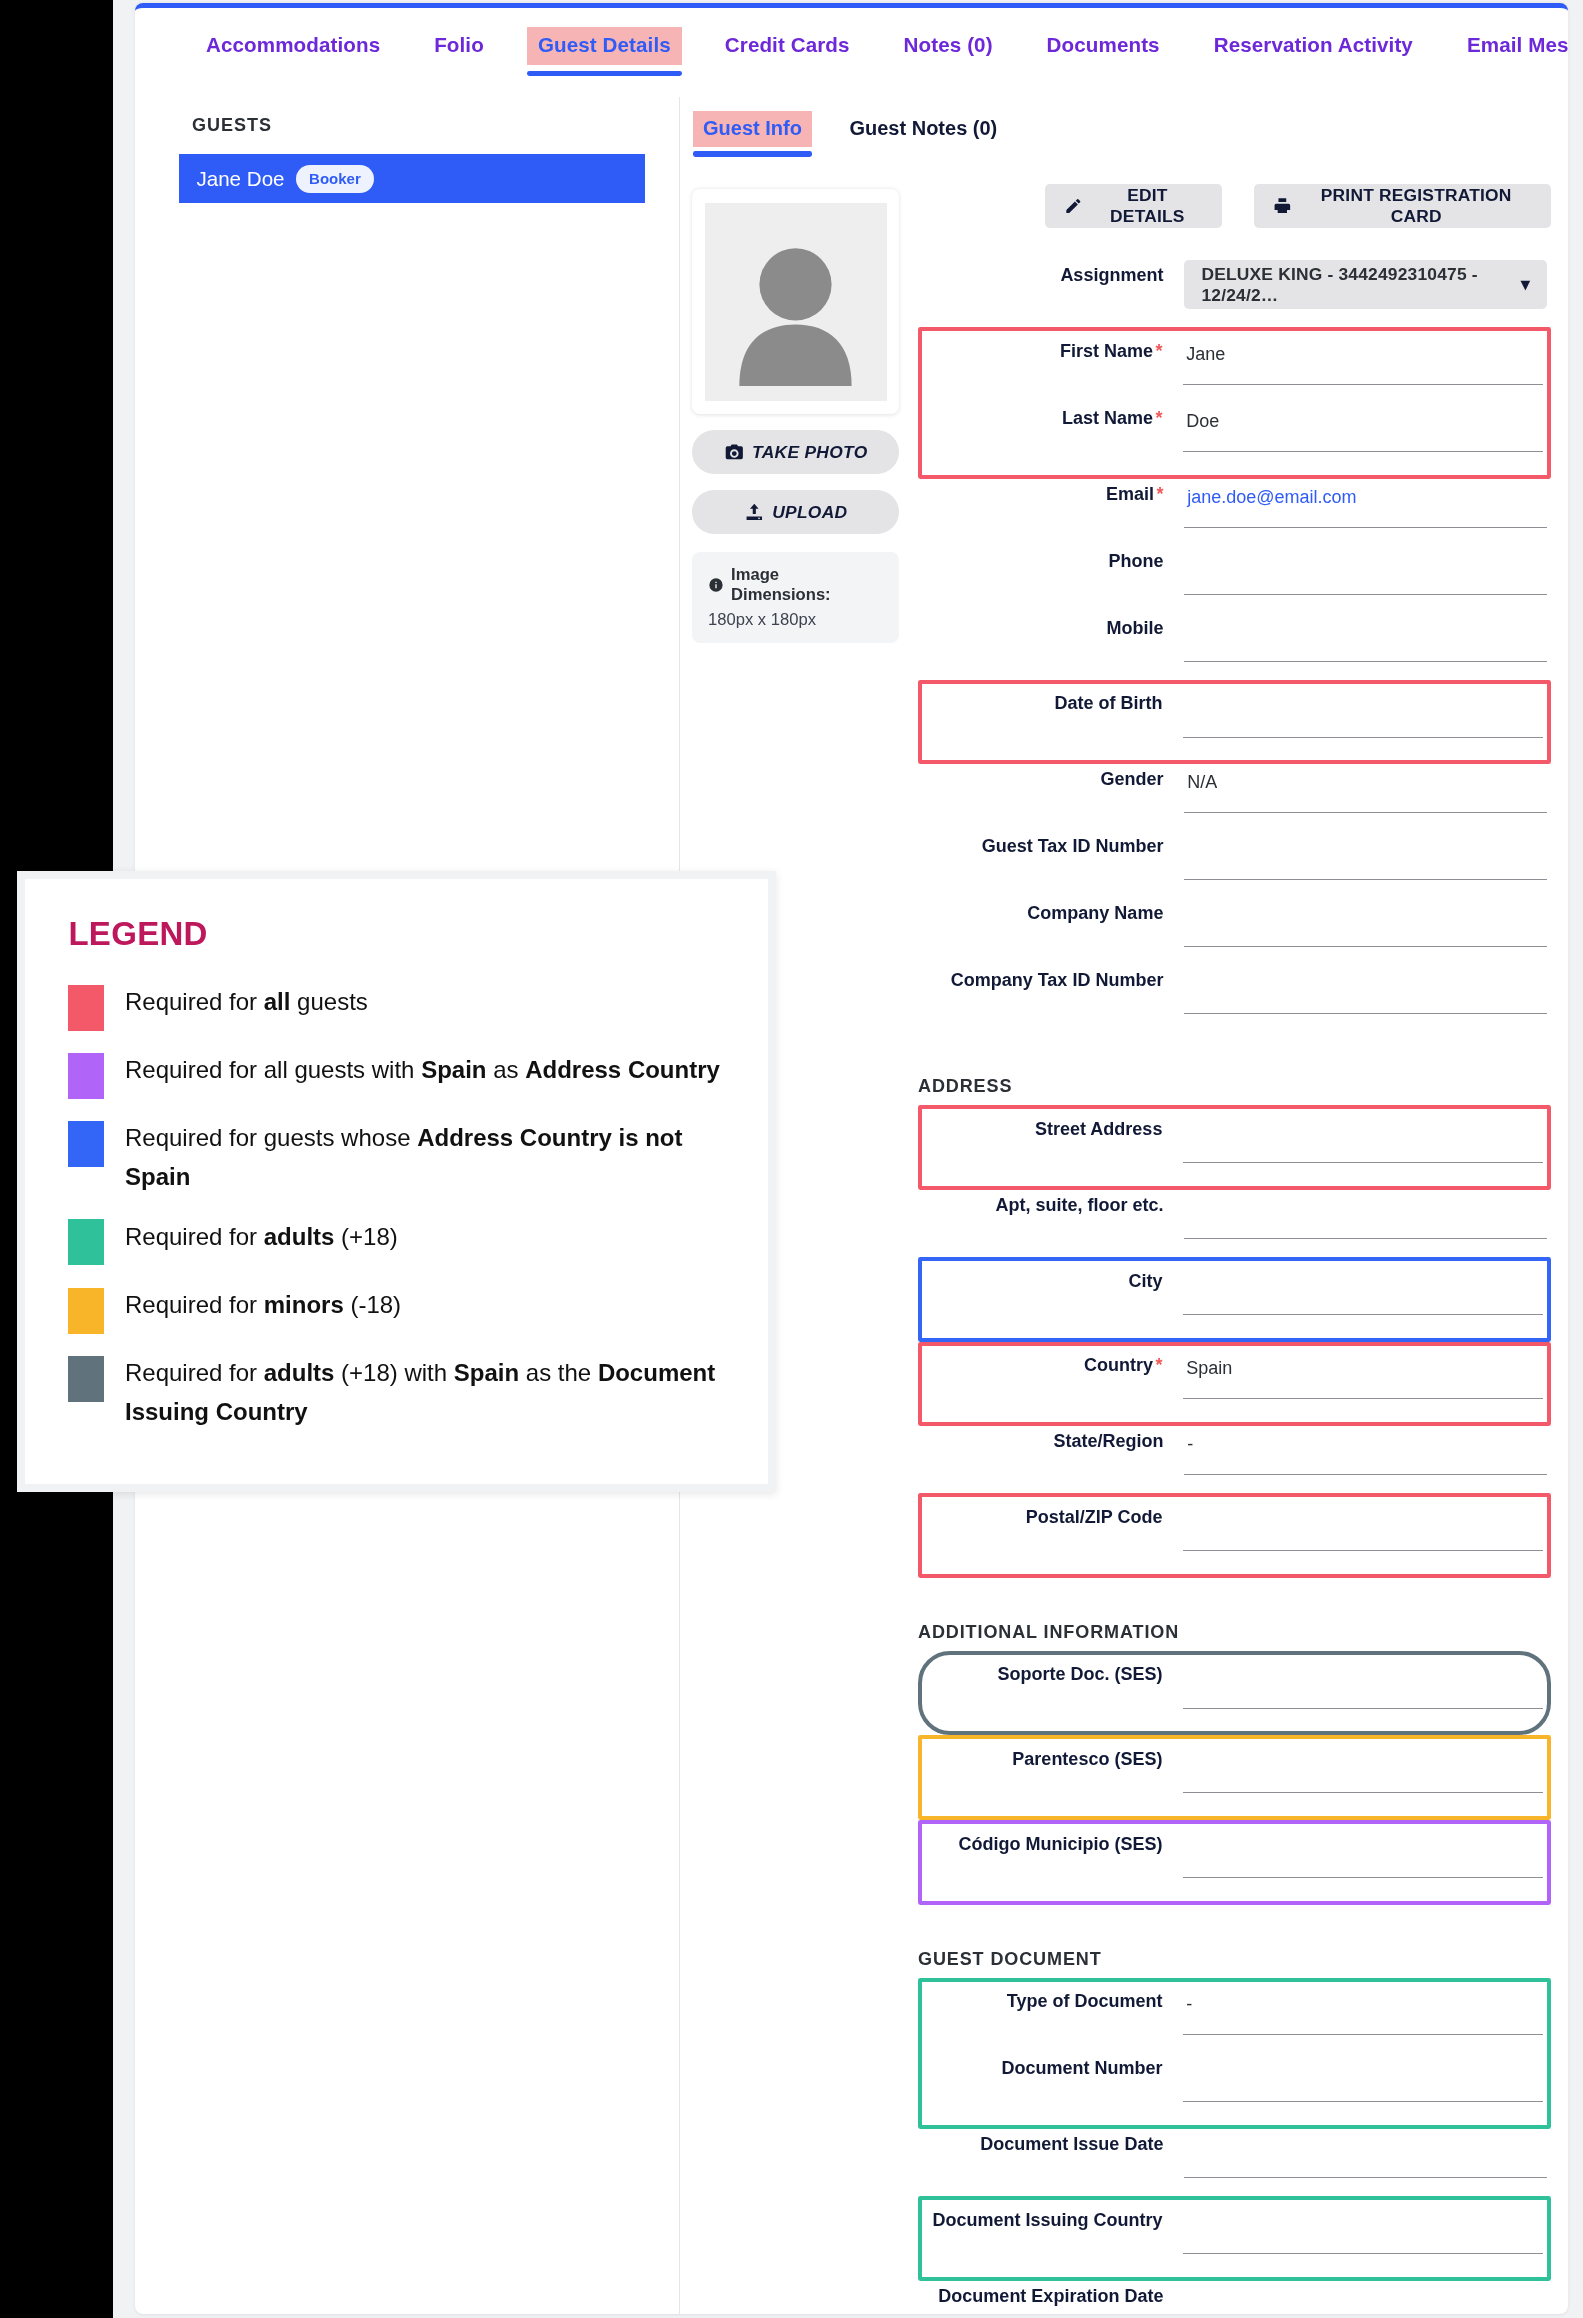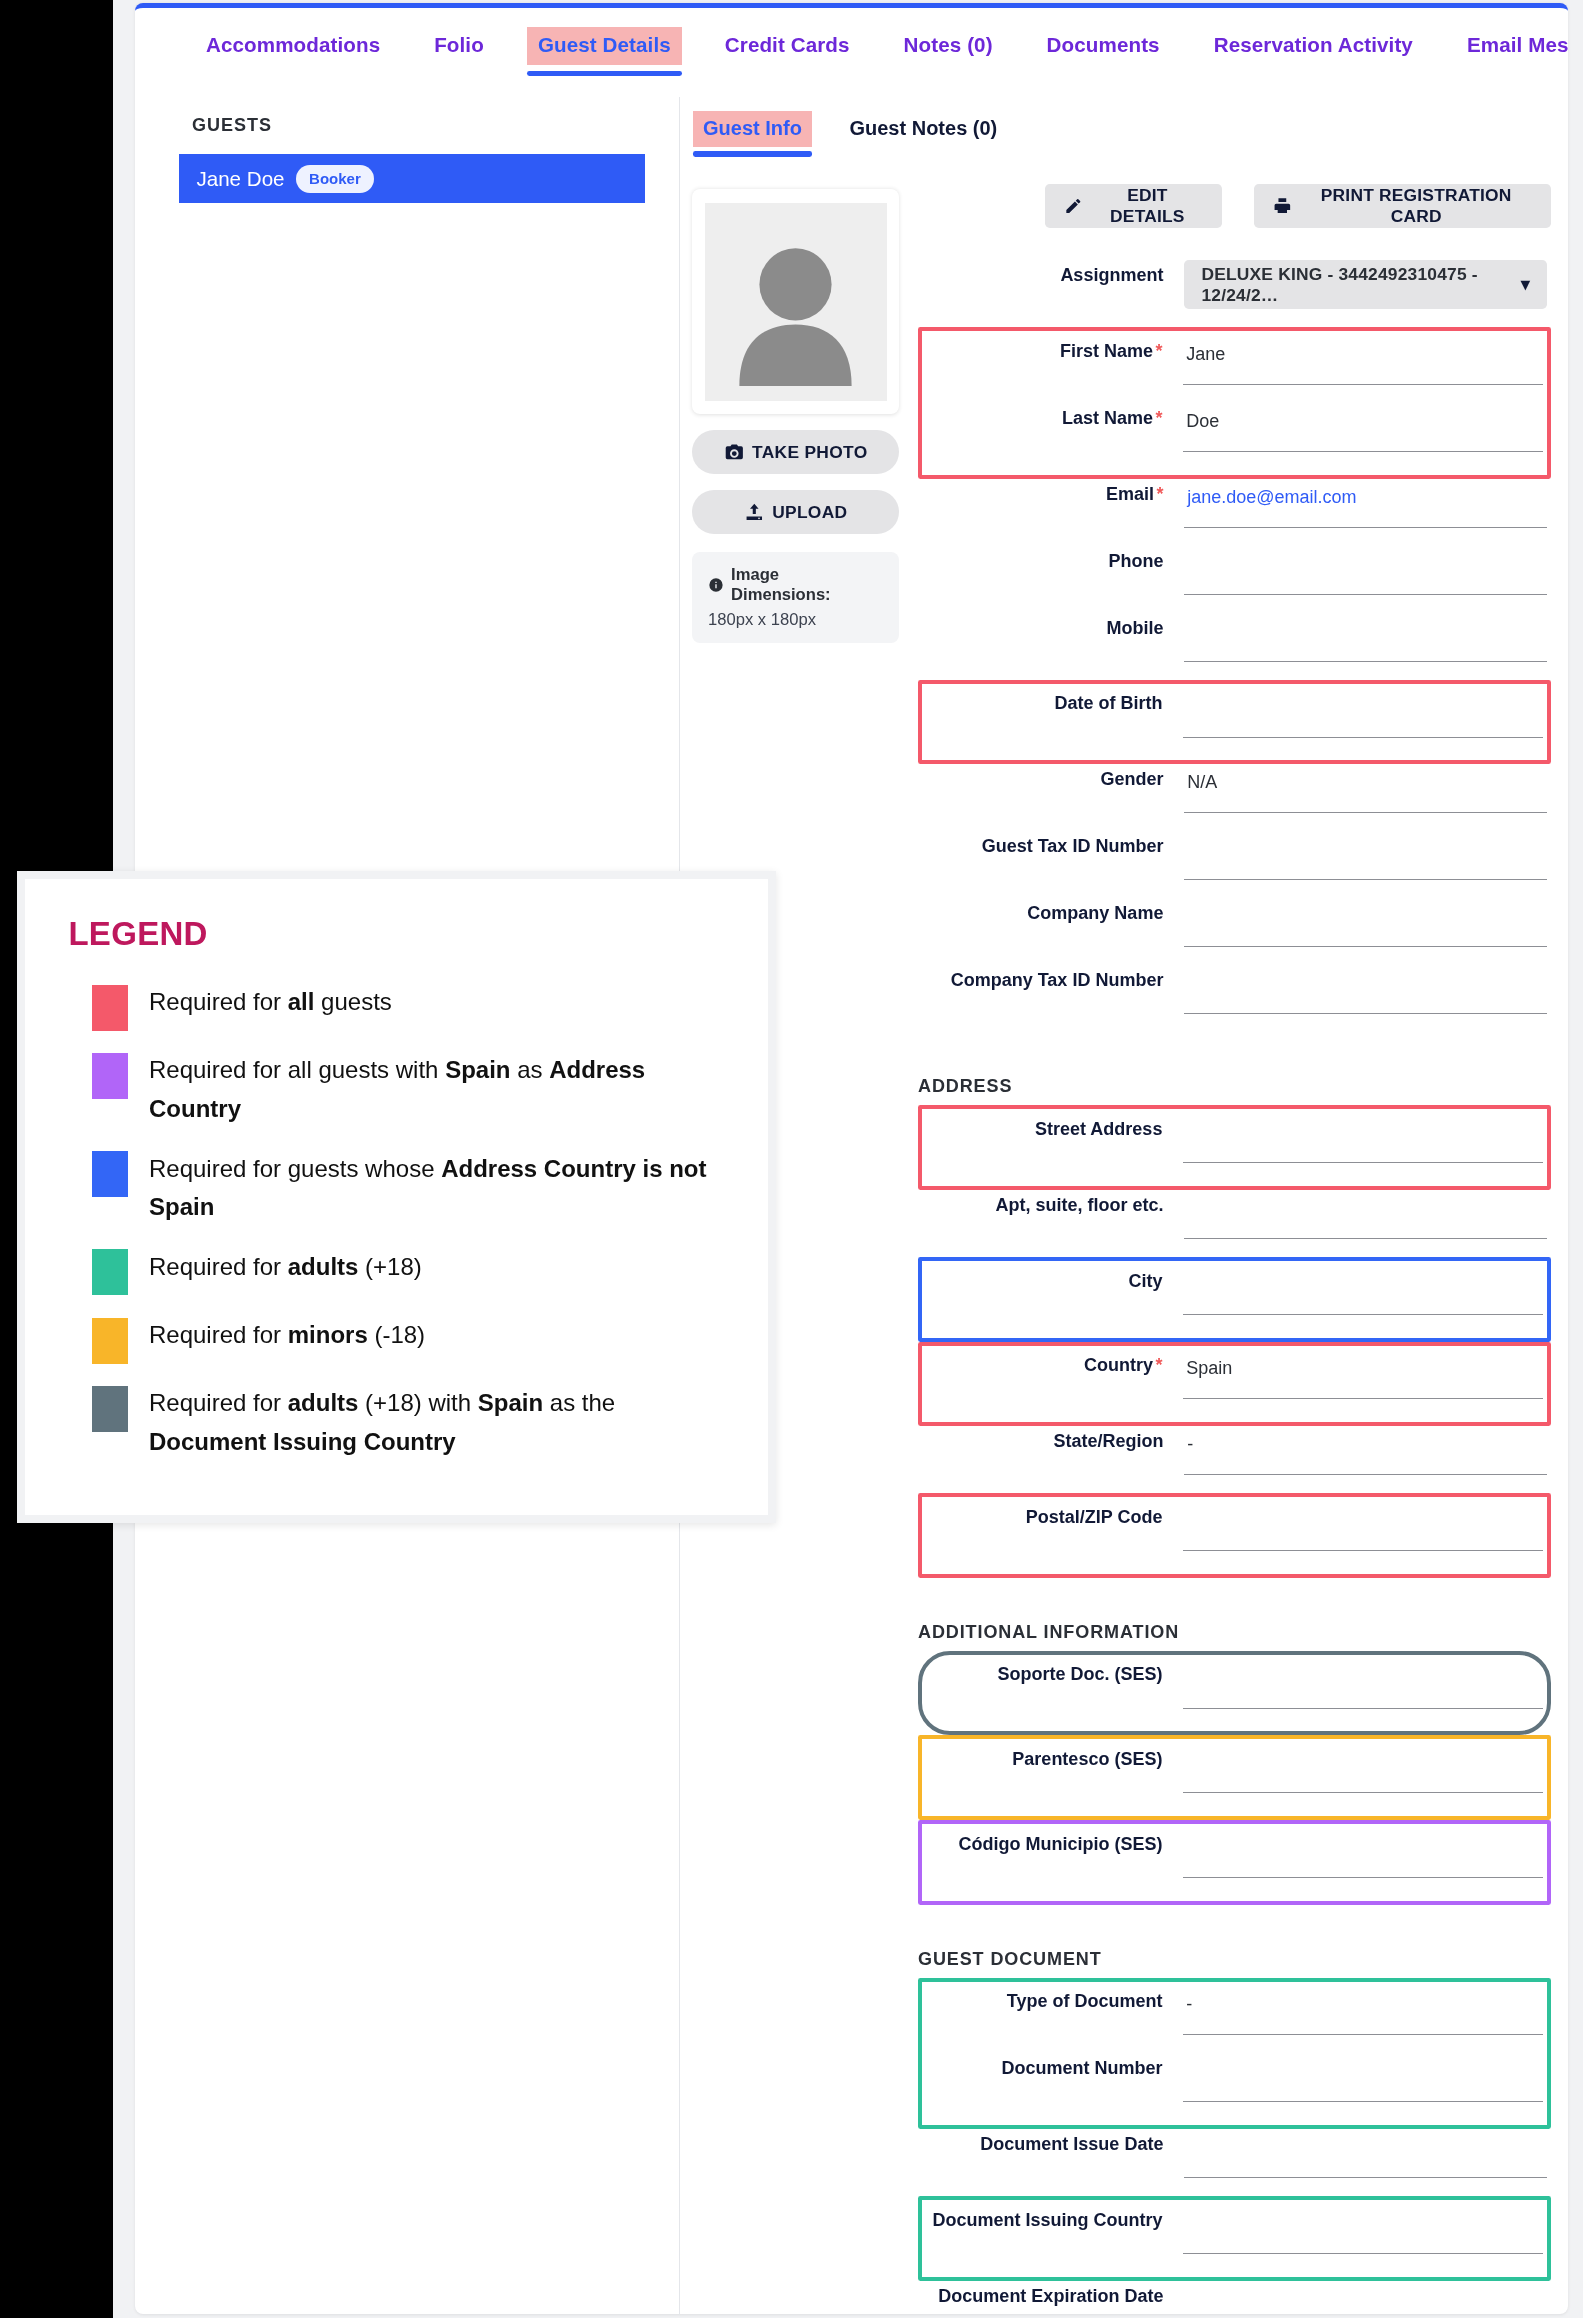--- a/index.html
+++ b/index.html
@@ -155,20 +155,21 @@
     border: none;
     border-radius: 791px;
     font-family: "Liberation Sans", sans-serif;
     font-size: 17.4px;
     font-weight: 700;
     color: #111936;
     letter-spacing: 0.3px;
     display: flex; align-items: center; justify-content: center;
     gap: 8px;
     cursor: pointer;
+    font-style: italic;
   }
   .pill-btn svg { width: 20.6px; height: 20.6px; fill: #111936; }
 
   .dims-box {
     margin-top: 17.4px;
     width: 207px;
     background: #f3f4f6;
     border-radius: 8px;
     padding: 13.5px 16px;
   }
@@ -284,21 +285,20 @@
     font-weight: 800;
     color: #be185d;
     letter-spacing: 0.3px;
     margin-bottom: 30px;
   }
   .legend-item {
     display: flex;
     align-items: flex-start;
     gap: 20.6px;
     margin-bottom: 20.6px;
-    margin-left: 24px;
   }
   .legend-swatch { width: 36px; height: 46px; flex: none; margin-top: 1.6px; }
   .legend-text {
     font-size: 24px;
     line-height: 1.62;
     color: #111111;
   }
   .legend-text b { font-weight: 800; }
 </style>
 </head>

